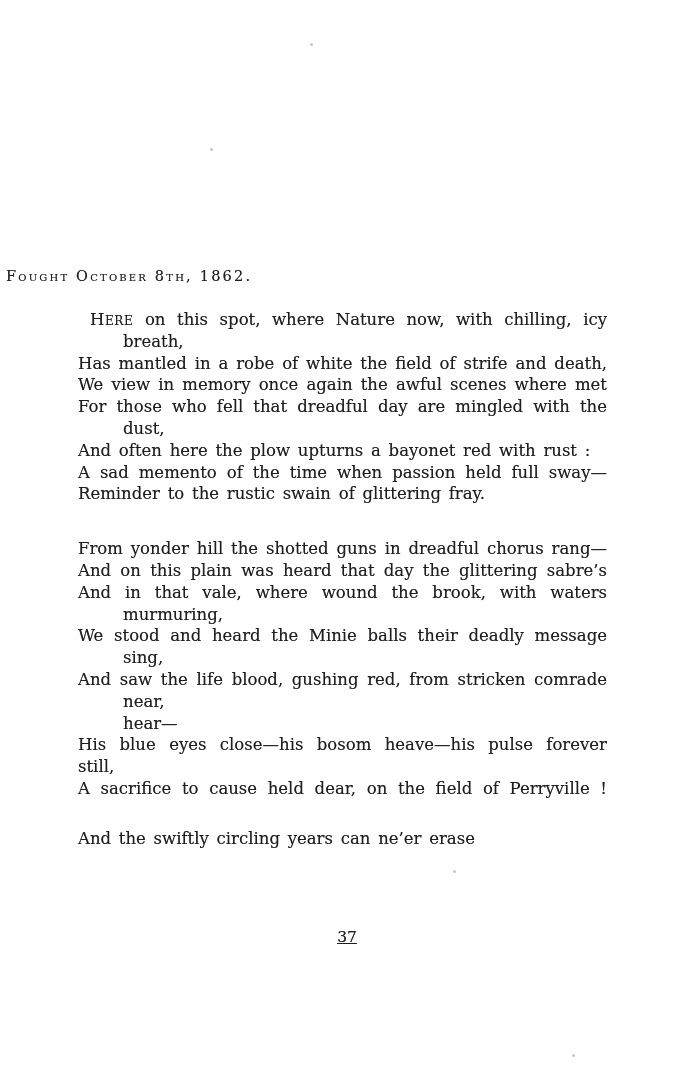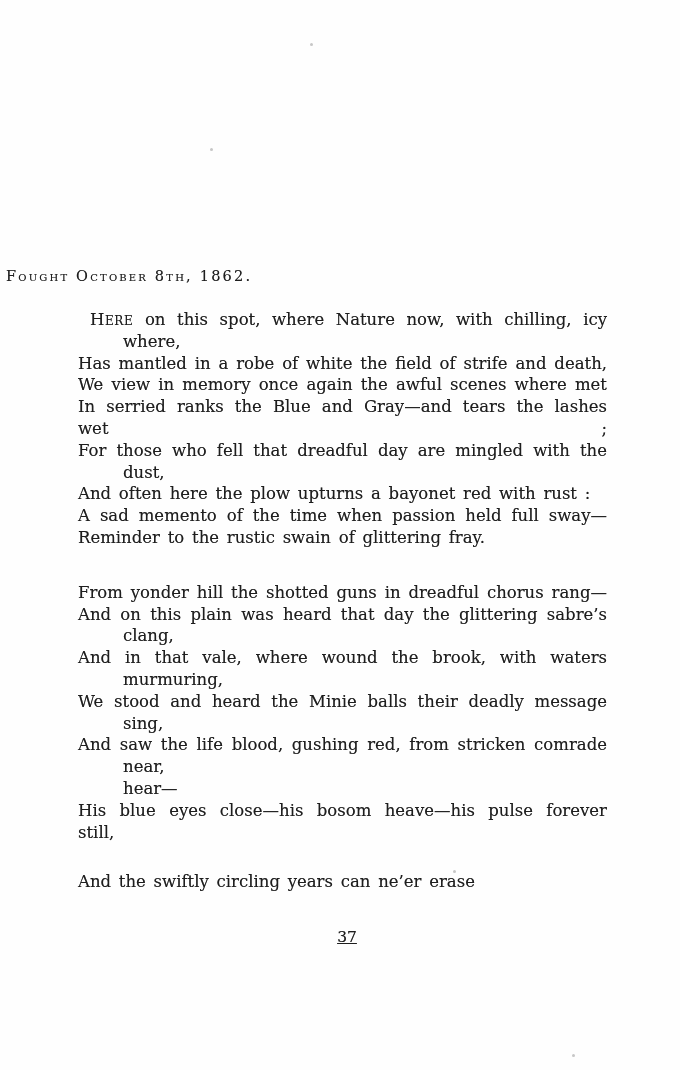--- a/index.html
+++ b/index.html
@@ -86,42 +86,41 @@
   }
 </style>
 </head>
 <body>
 
 <div class="page">
   <div class="subtitle">Fought October 8th, 1862.</div>
   <div class="poem">
       <div class="stanza">
         <div class="line just opening"><span class="lead">Here</span> <span>on this spot, where Nature now, with chilling, icy</span></div>
-        <div class="line cont">where,</div>
+        <div class="line cont">breath,</div>
         <div class="line just">Has mantled in a robe of white the field of strife and death,</div>
         <div class="line just">We view in memory once again the awful scenes where met</div>
-        <div class="line just">In serried ranks the Blue and Gray—and tears the lashes wet ;</div>
         <div class="line just">For those who fell that dreadful day are mingled with the</div>
         <div class="line cont">dust,</div>
         <div class="line">And often here the plow upturns a bayonet red with rust :</div>
         <div class="line just">A sad memento of the time when passion held full sway—</div>
         <div class="line">Reminder to the rustic swain of glittering fray.</div>
       </div>
       <div class="stanza">
         <div class="line just">From yonder hill the shotted guns in dreadful chorus rang—</div>
         <div class="line just">And on this plain was heard that day the glittering sabre’s</div>
-        <div class="line cont">clang,</div>
         <div class="line just">And in that vale, where wound the brook, with waters</div>
         <div class="line cont">murmuring,</div>
         <div class="line just">We stood and heard the Minie balls their deadly message</div>
         <div class="line cont">sing,</div>
         <div class="line just">And saw the life blood, gushing red, from stricken comrade</div>
         <div class="line cont">near,</div>
         <div class="line cont">hear—</div>
         <div class="line just">His blue eyes close—his bosom heave—his pulse forever still,</div>
+        <div class="line just">A sacrifice to cause held dear, on the field of Perryville !</div>
       </div>
       <div class="stanza">
         <div class="line">And the swiftly circling years can ne’er erase</div>
       </div>
     </div>
   <div class="folio">37</div>
 <div class="speck" style="left: 310px; top: 43px;"></div>
     <div class="speck" style="left: 210px; top: 148px;"></div>
     <div class="speck" style="left: 453px; top: 870px;"></div>
     <div class="speck" style="left: 572px; top: 1054px;"></div>

